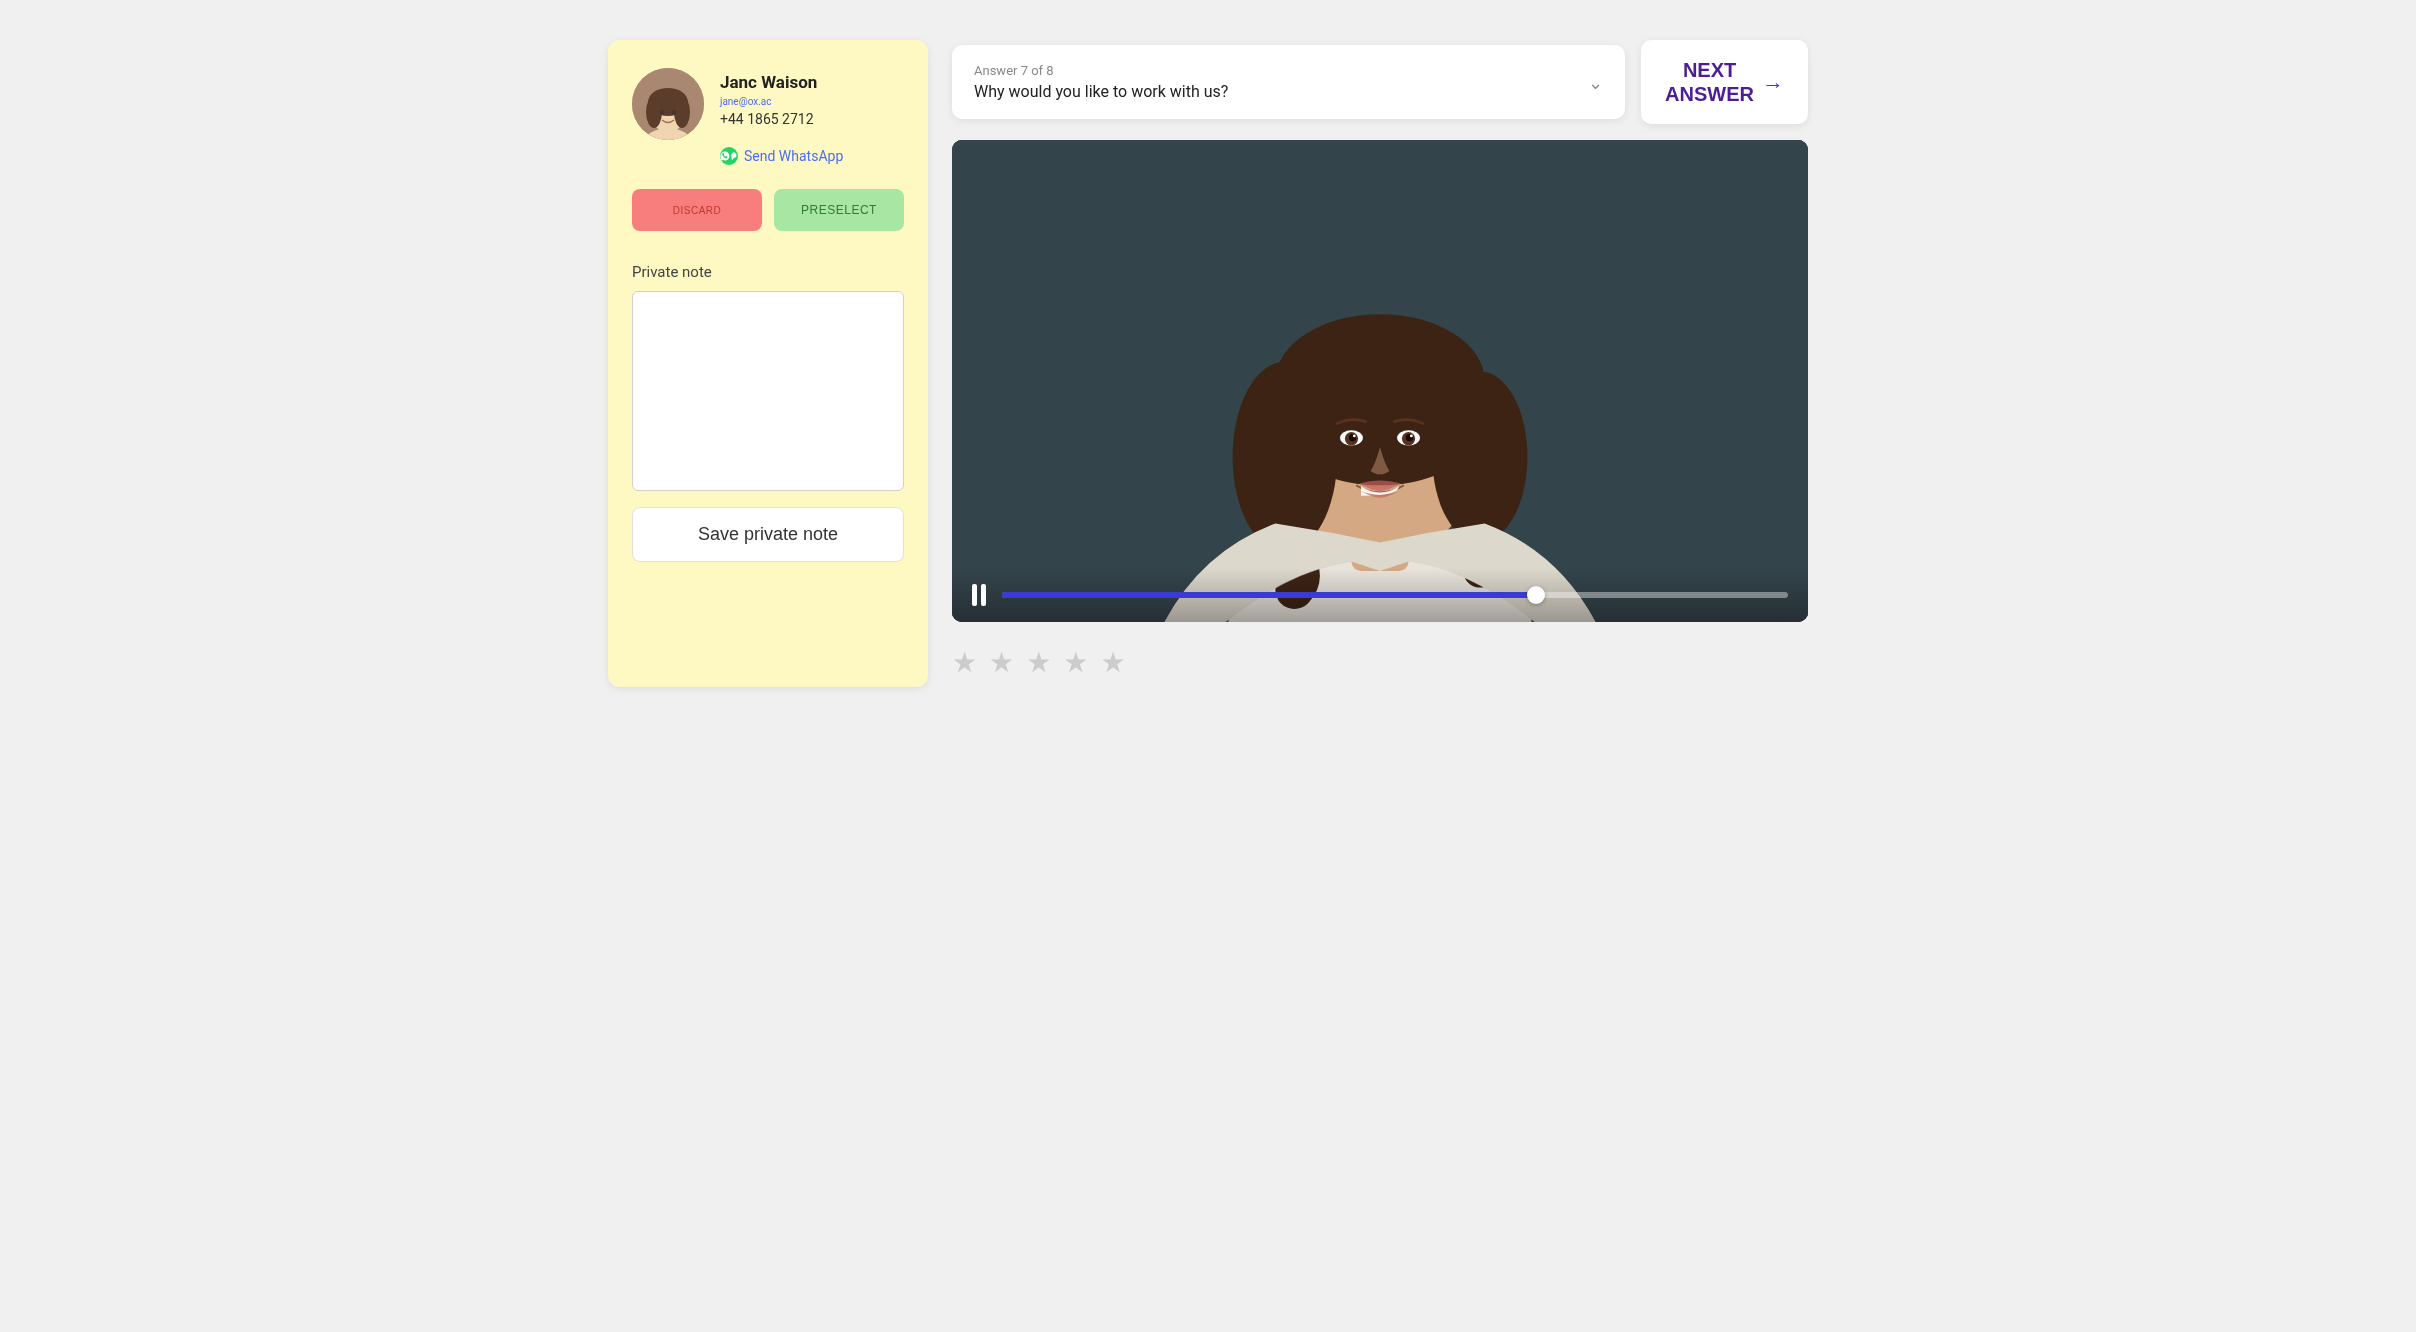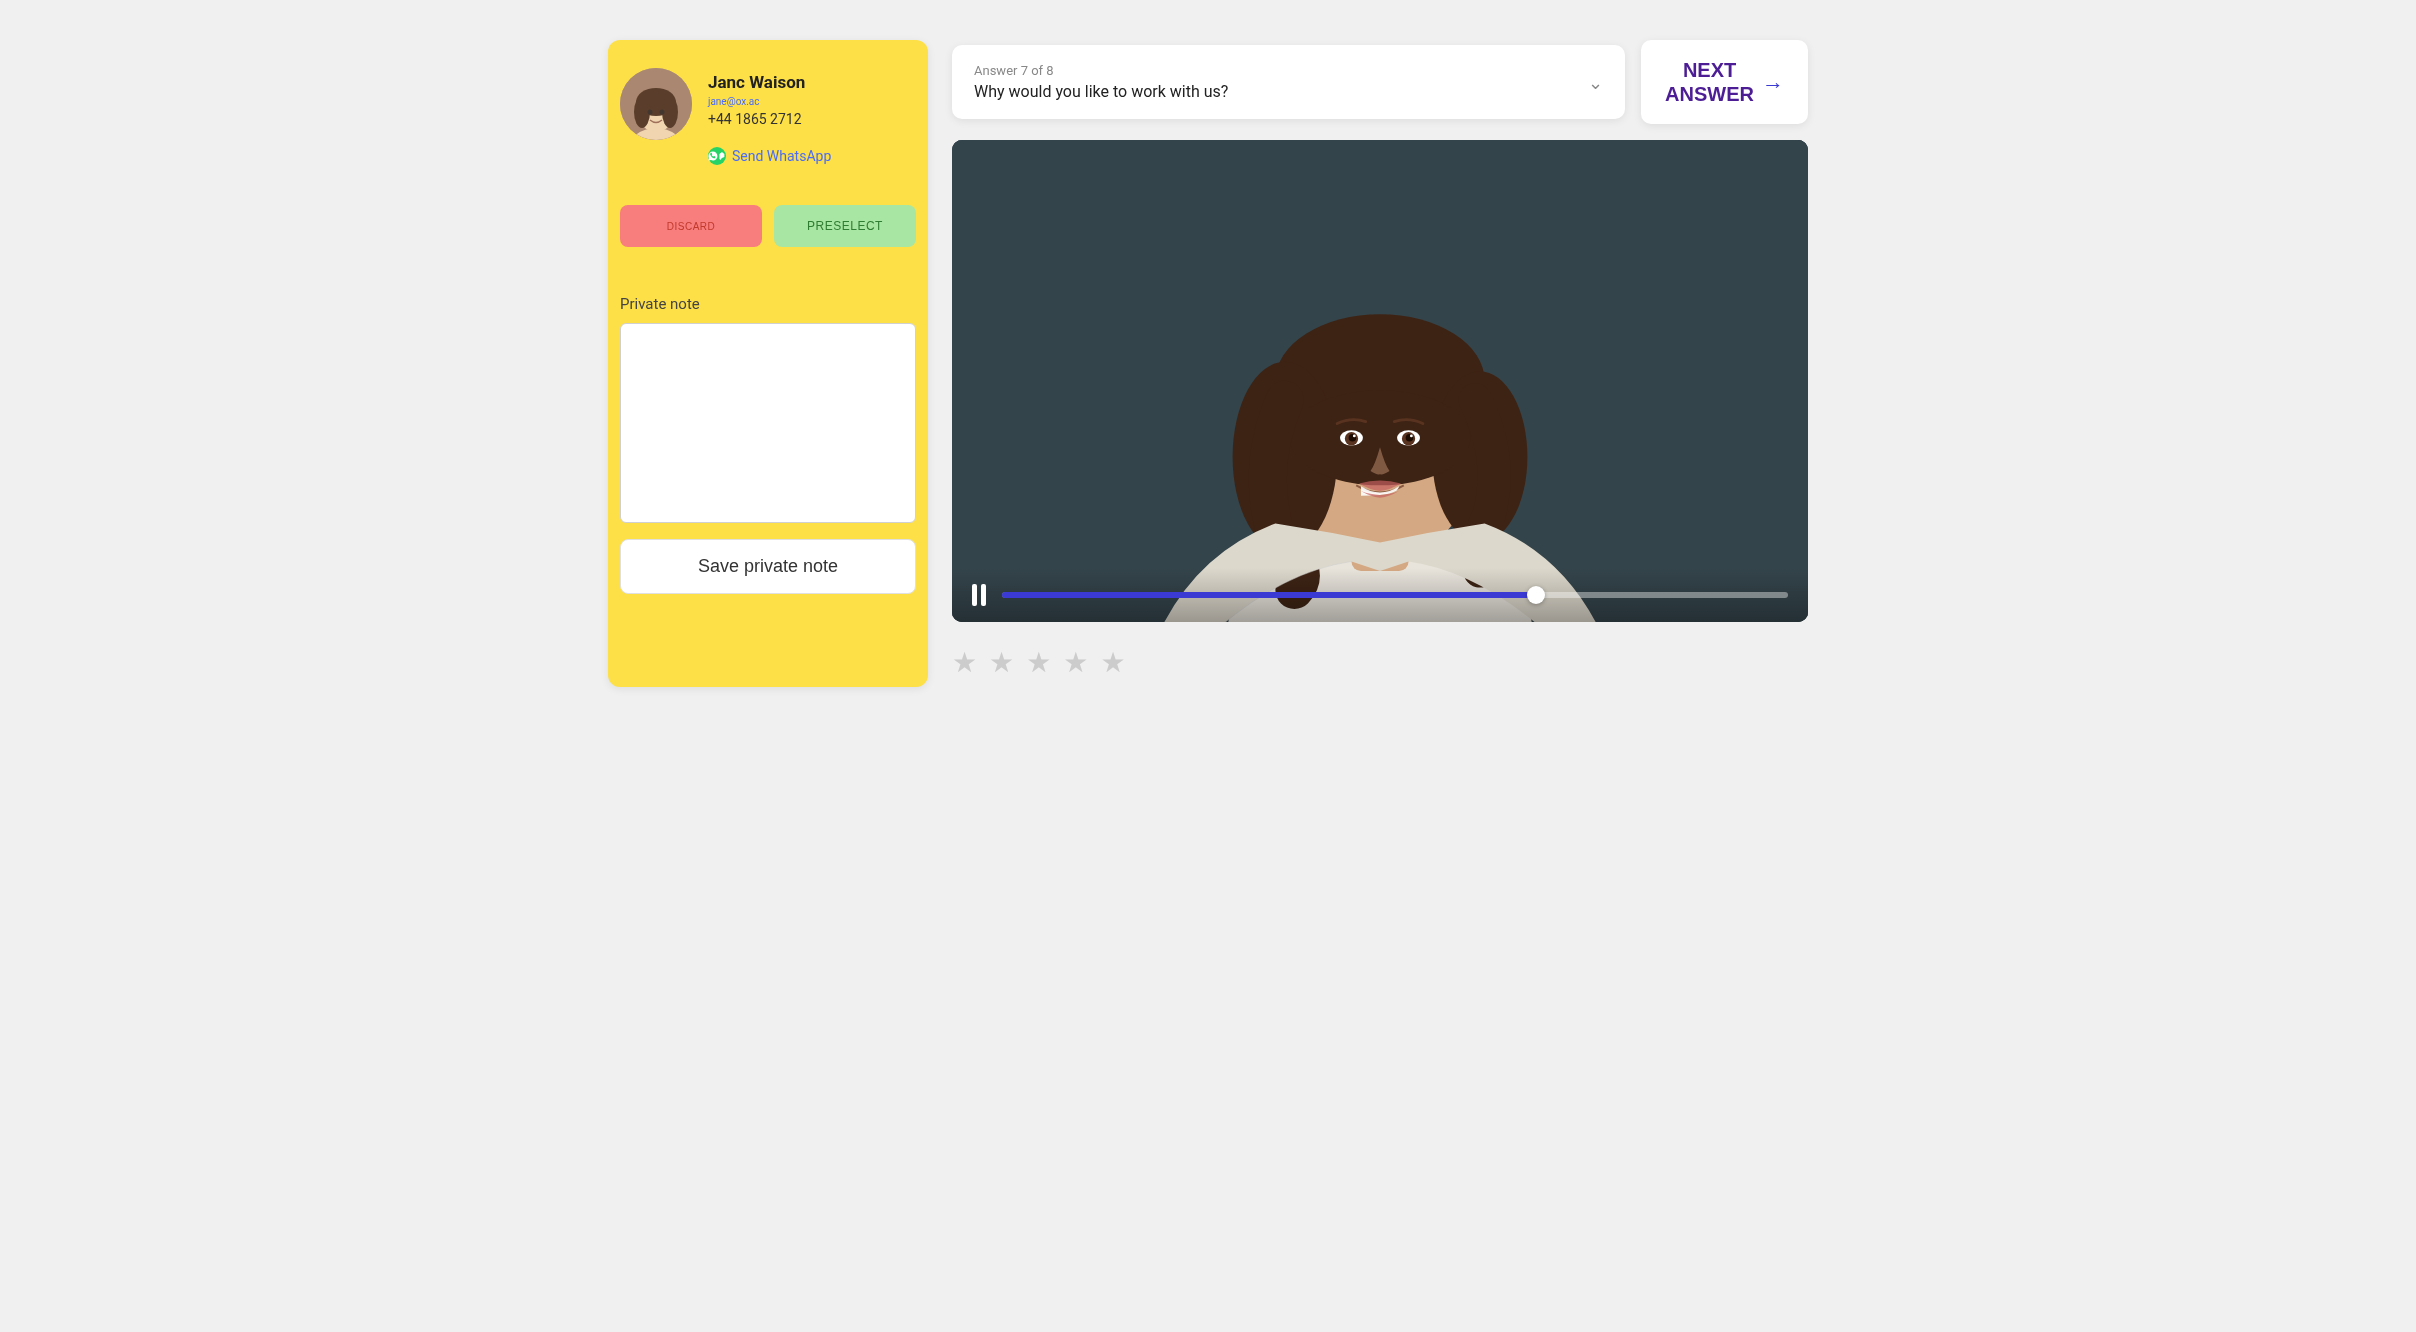--- a/index.html
+++ b/index.html
@@ -14,29 +14,29 @@
     }
     .page-container {
       display: flex;
       gap: 24px;
       max-width: 1200px;
       width: 100%;
     }
 
     
     .left-panel {
-      background: #fde047;
+      background: #fef9c3;
       border-radius: 12px;
-      padding: 28px 12px;
+      padding: 28px 24px;
       width: 320px;
       min-width: 320px;
       box-shadow: 0 2px 8px rgba(0,0,0,0.08);
       display: flex;
       flex-direction: column;
-      gap: 16px;
+      gap: 0;
     }
     .profile-section {
       display: flex;
       align-items: flex-start;
       gap: 16px;
       margin-bottom: 24px;
     }
     .avatar {
       width: 72px;
       height: 72px;

